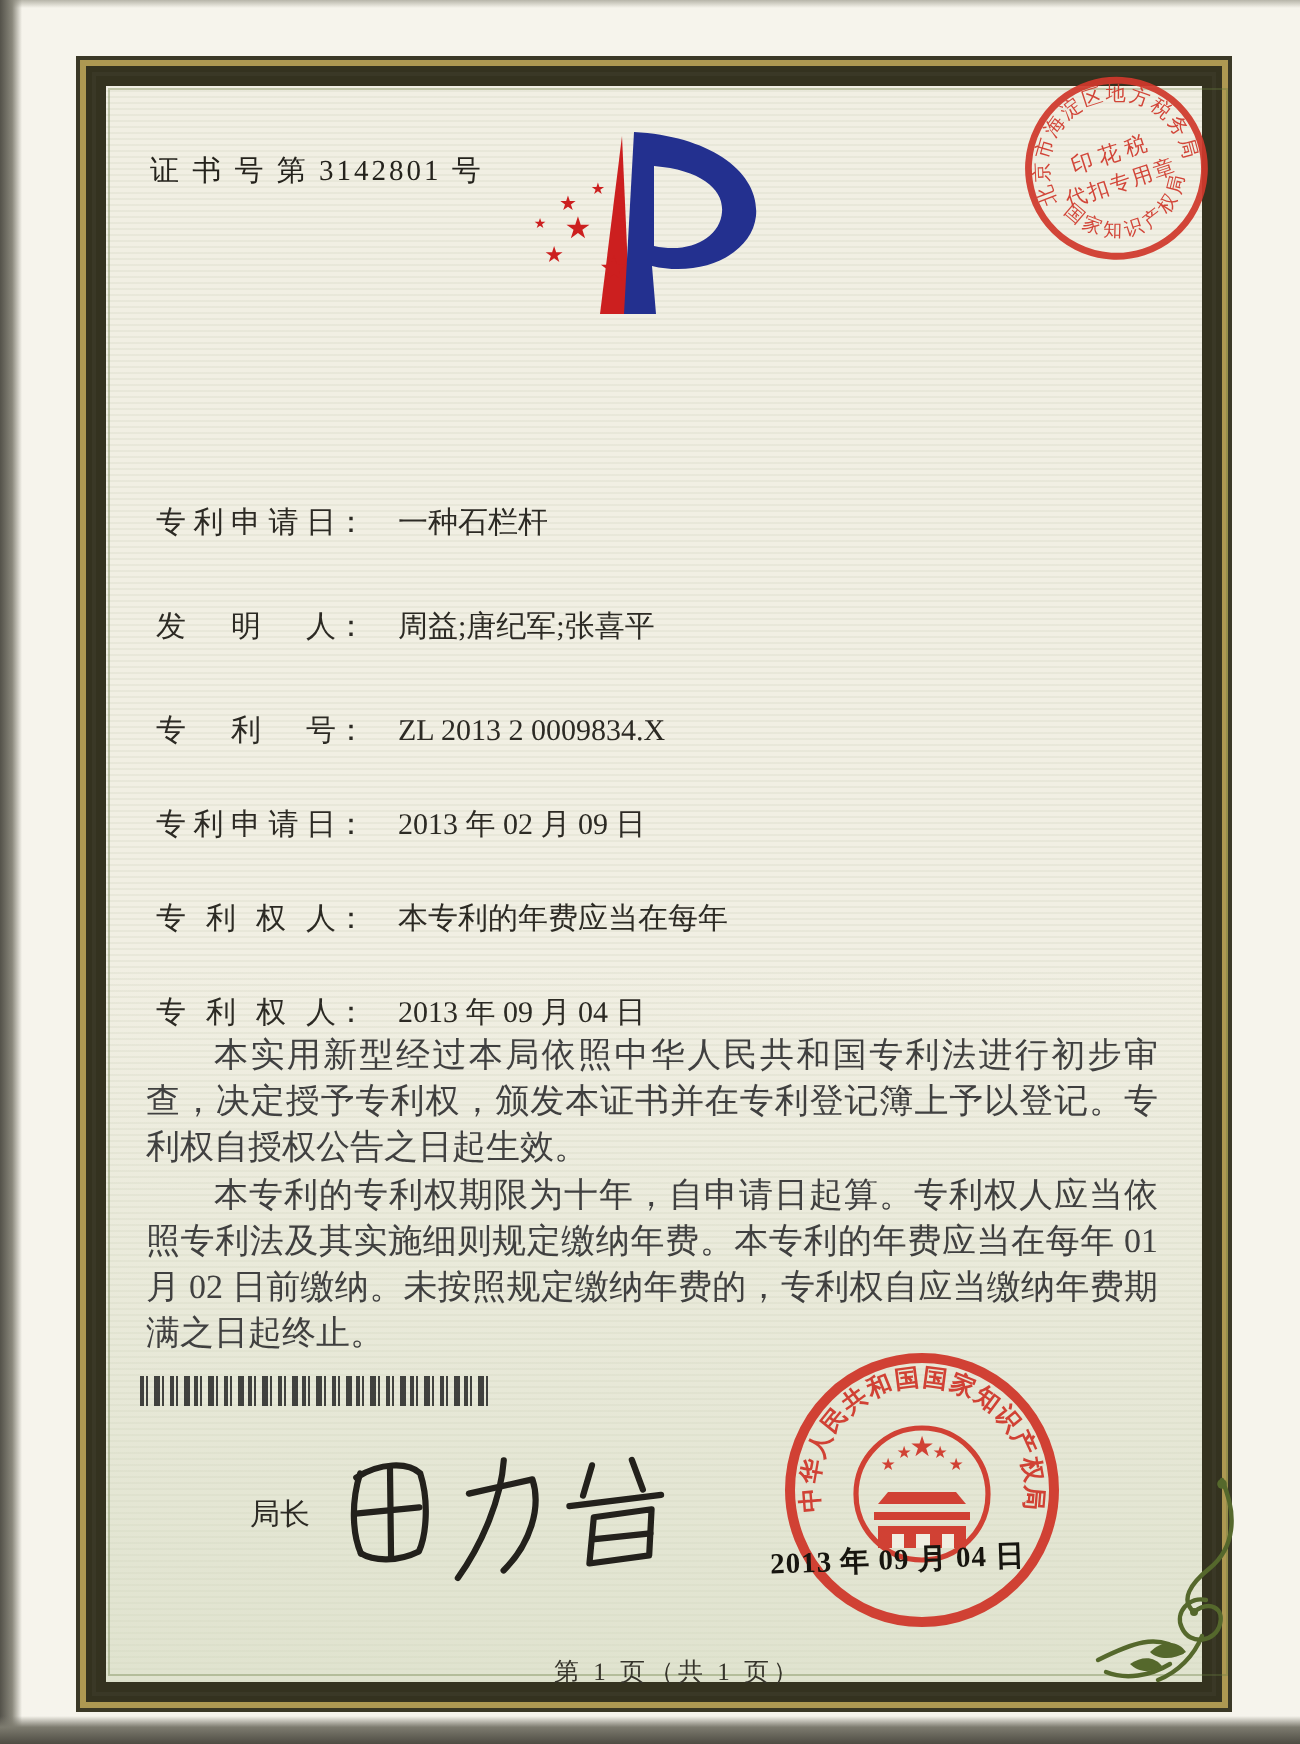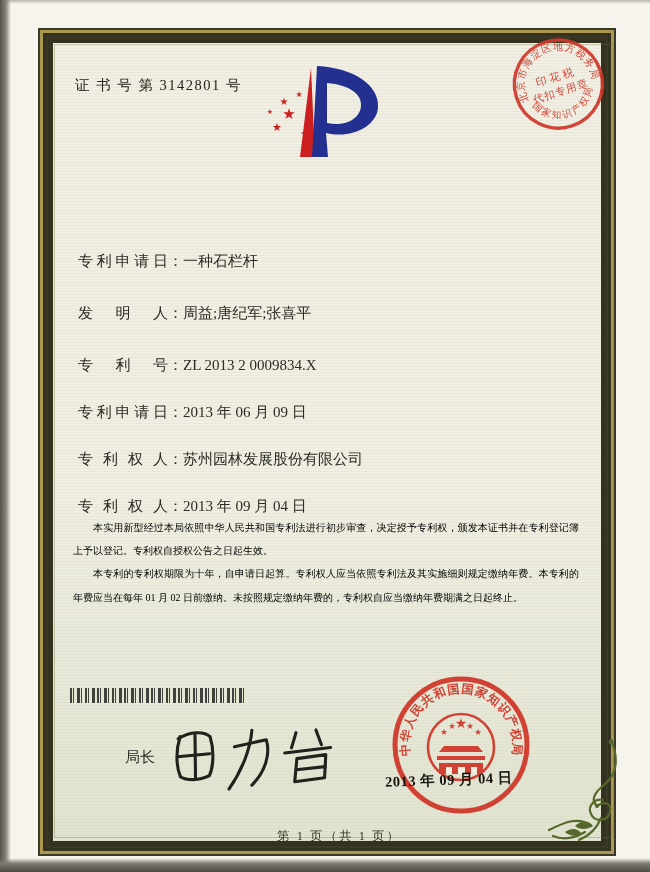--- a/index.html
+++ b/index.html
@@ -32,24 +32,24 @@
   .cert-no{position:absolute;left:75px;top:76px;font-size:14.5px;color:#25231d;
     letter-spacing:1.5px;}
   .logo{position:absolute;left:255px;top:56px;}
   .title{position:absolute;left:38px;top:168px;width:574px;text-align:center;
     font-size:38px;font-weight:bold;color:#181712;letter-spacing:11px;text-indent:11px;}
 
   .fields{position:absolute;left:78px;top:250px;width:480px;}
   .frow{position:absolute;left:0;font-size:15px;color:#2c2a24;white-space:nowrap;}
   .flabel{display:inline-block;width:90px;text-align:justify;text-align-last:justify;}
   .fcolon{display:inline-block;}
-  .fvalue{margin-left:0;}
-
-  .paras{position:absolute;left:73px;top:516px;width:506px;font-size:10px;
-    line-height:23.2px;color:#000000;text-align:justify;}
+  .fvalue{margin-left:16px;}
+
+  .paras{position:absolute;left:73px;top:516px;width:506px;font-size:17px;
+    line-height:23.2px;color:#404040;text-align:justify;}
   .paras p{margin:0;text-indent:2em;}
 
   .barcode{position:absolute;left:70px;top:688px;width:177px;height:15px;opacity:.82;
     background:repeating-linear-gradient(90deg,
       #1d1d1d 0 2px,rgba(0,0,0,0) 2px 3px,
       #1d1d1d 3px 4px,rgba(0,0,0,0) 4px 7px,
       #1d1d1d 7px 10px,rgba(0,0,0,0) 10px 11px,
       #1d1d1d 11px 12px,rgba(0,0,0,0) 12px 15px,
       #1d1d1d 15px 17px,rgba(0,0,0,0) 17px 18px,
       #1d1d1d 18px 19px,rgba(0,0,0,0) 19px 22px,
@@ -107,24 +107,24 @@
     <div class="frow" style="top:2px">
       <span class="flabel">专利申请日</span><span class="fcolon">：</span><span class="fvalue">一种石栏杆</span>
     </div>
     <div class="frow" style="top:54px">
       <span class="flabel">发明人</span><span class="fcolon">：</span><span class="fvalue">周益;唐纪军;张喜平</span>
     </div>
     <div class="frow" style="top:106px">
       <span class="flabel">专利号</span><span class="fcolon">：</span><span class="fvalue">ZL 2013 2 0009834.X</span>
     </div>
     <div class="frow" style="top:153px">
-      <span class="flabel">专利申请日</span><span class="fcolon">：</span><span class="fvalue">2013 年 06 月 09 日</span>
+      <span class="flabel">专利申请日</span><span class="fcolon">：</span><span class="fvalue">2013 年 02 月 09 日</span>
     </div>
     <div class="frow" style="top:200px">
-      <span class="flabel">专利权人</span><span class="fcolon">：</span><span class="fvalue">苏州园林发展股份有限公司</span>
+      <span class="flabel">专利权人</span><span class="fcolon">：</span><span class="fvalue">本专利的年费应当在每年</span>
     </div>
     <div class="frow" style="top:247px">
       <span class="flabel">专利权人</span><span class="fcolon">：</span><span class="fvalue">2013 年 09 月 04 日</span>
     </div>
   </div>
 
   <div class="paras">
     <p>本实用新型经过本局依照中华人民共和国专利法进行初步审查，决定授予专利权，颁发本证书并在专利登记簿上予以登记。专利权自授权公告之日起生效。</p>
     <p>本专利的专利权期限为十年，自申请日起算。专利权人应当依照专利法及其实施细则规定缴纳年费。本专利的年费应当在每年 01 月 02 日前缴纳。未按照规定缴纳年费的，专利权自应当缴纳年费期满之日起终止。</p>
   </div>

